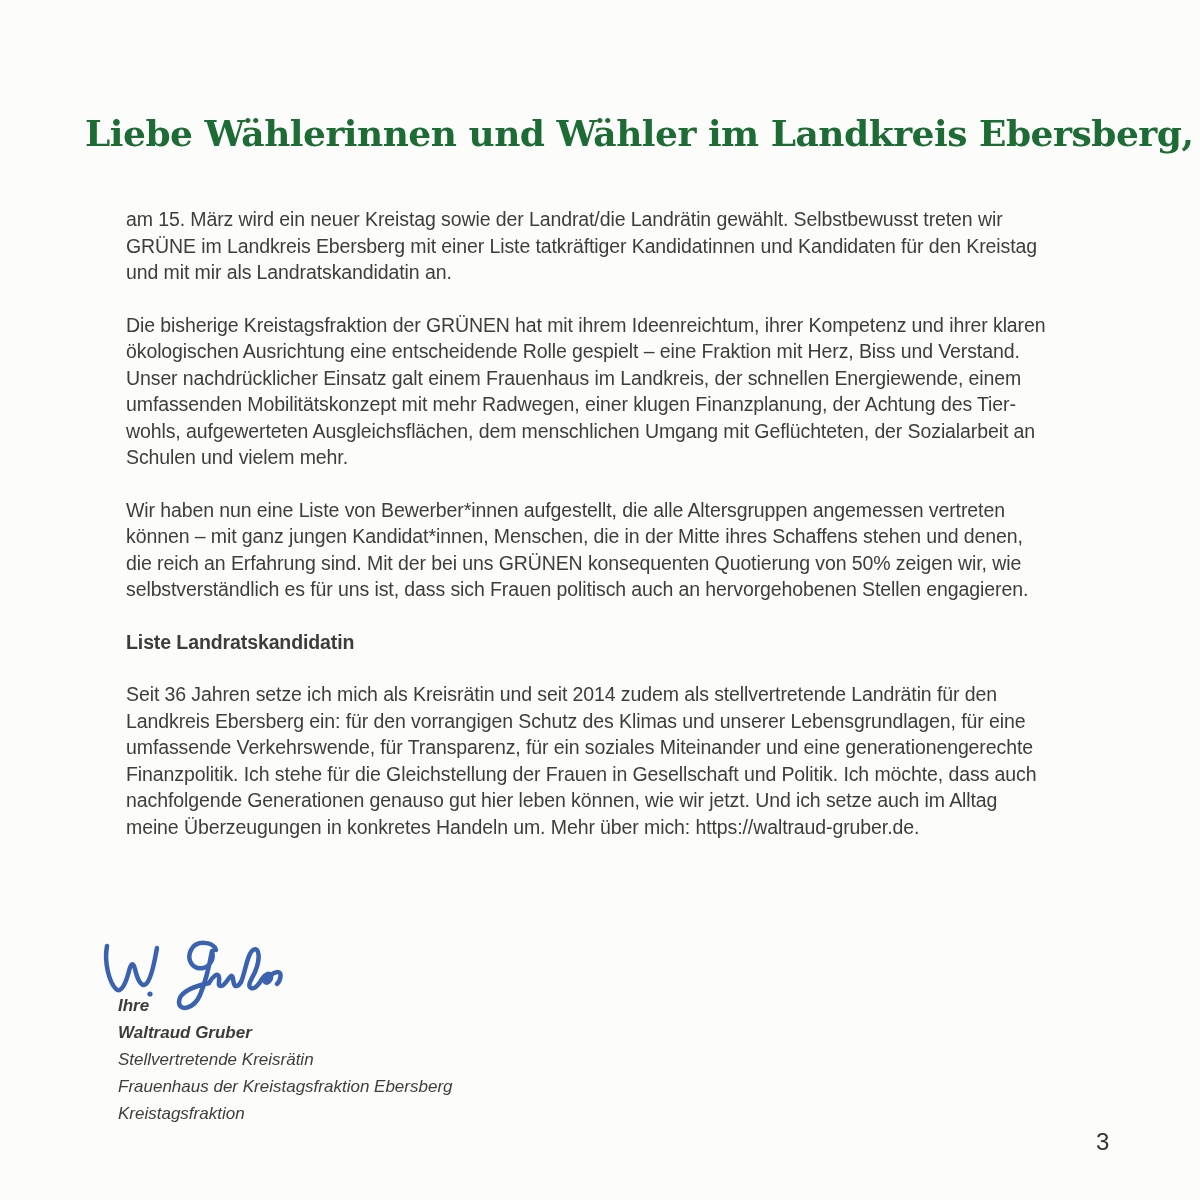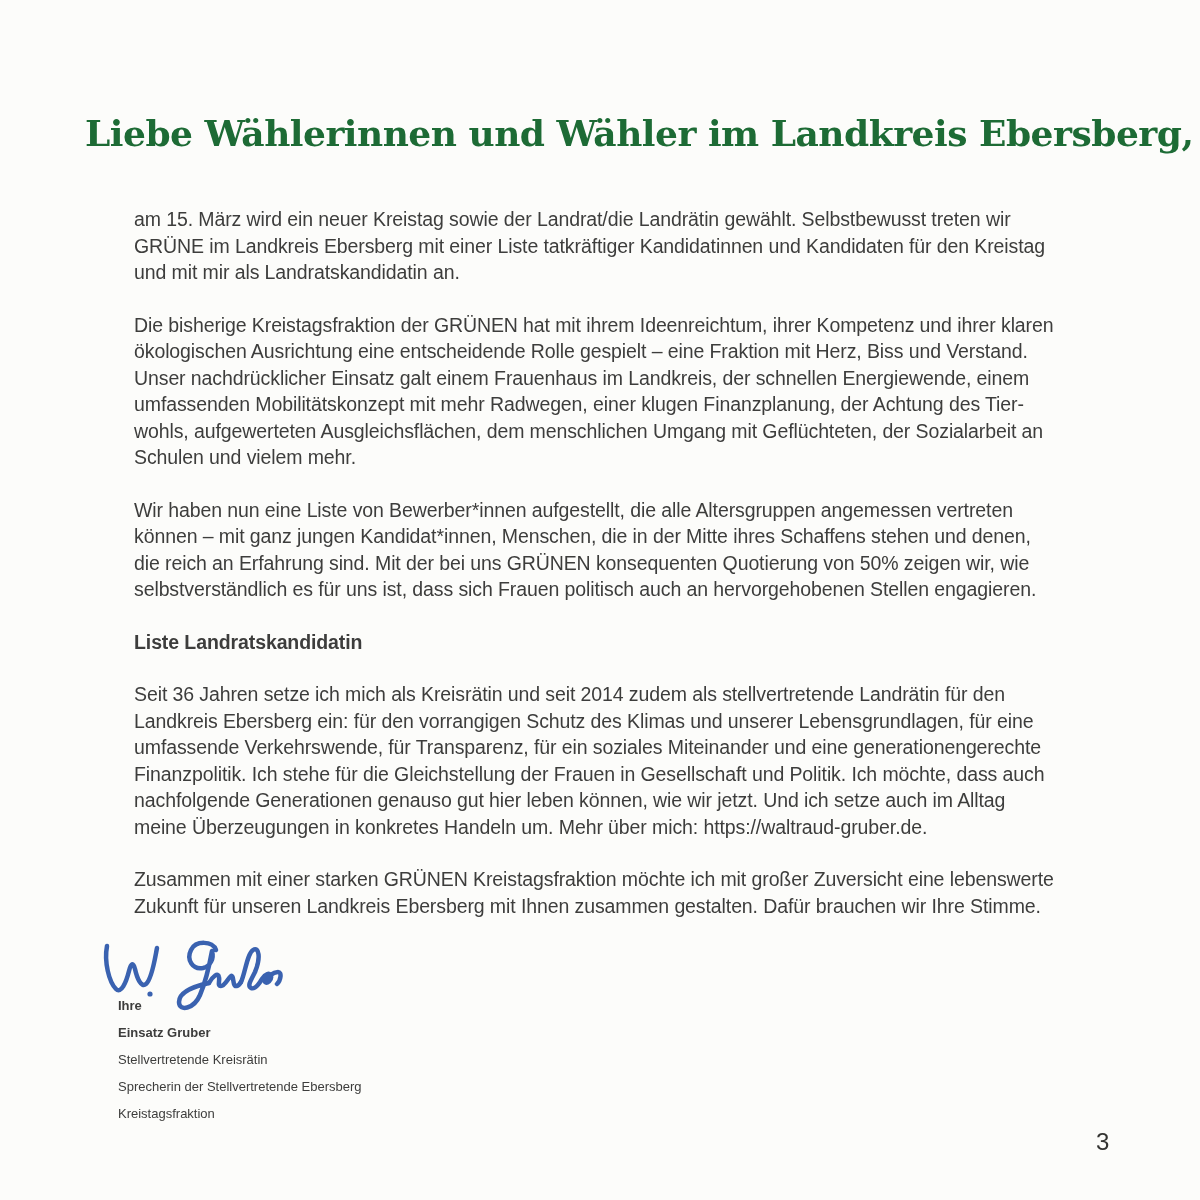--- a/index.html
+++ b/index.html
@@ -35,39 +35,40 @@
   .body-copy {
     position: absolute;
     left: 118px;
     top: 206px;
     width: 1010px;
     font-size: 19.5px;
     line-height: 26.5px;
     letter-spacing: -0.1px;
   }
   .body-copy p {
-    margin: 0 0 26px 16px;
+    margin: 0 0 26px 8px;
     white-space: pre-line;
   }
   .bold {
     font-weight: bold;
   }
   .signature-svg {
     position: absolute;
     left: 100px;
     top: 936px;
     width: 192px;
     height: 80px;
   }
   .signature-block {
     position: absolute;
     left: 118px;
     top: 992px;
-    font-size: 13px;
+    font-size: 17px;
     line-height: 27px;
+    font-style: italic;
   }
   .page-number {
     position: absolute;
     left: 1096px;
     top: 1128px;
     font-size: 24px;
     color: #333331;
   }
 </style>
 </head>
@@ -91,42 +92,40 @@
 können – mit ganz jungen Kandidat*innen, Menschen, die in der Mitte ihres Schaffens stehen und denen,
 die reich an Erfahrung sind. Mit der bei uns GRÜNEN konsequenten Quotierung von 50% zeigen wir, wie
 selbstverständlich es für uns ist, dass sich Frauen politisch auch an hervorgehobenen Stellen engagieren.</p>
     <p class="bold">Liste Landratskandidatin</p>
     <p>Seit 36 Jahren setze ich mich als Kreisrätin und seit 2014 zudem als stellvertretende Landrätin für den
 Landkreis Ebersberg ein: für den vorrangigen Schutz des Klimas und unserer Lebensgrundlagen, für eine
 umfassende Verkehrswende, für Transparenz, für ein soziales Miteinander und eine generationengerechte
 Finanzpolitik. Ich stehe für die Gleichstellung der Frauen in Gesellschaft und Politik. Ich möchte, dass auch
 nachfolgende Generationen genauso gut hier leben können, wie wir jetzt. Und ich setze auch im Alltag
 meine Überzeugungen in konkretes Handeln um. Mehr über mich: https://waltraud-gruber.de.</p>
-    <p>Zusammen mit einer starken GRÜNEN Kreistagsfraktion möchte ich mit großer Zuversicht eine lebenswerte
-Zukunft für unseren Landkreis Ebersberg mit Ihnen zusammen gestalten. Dafür brauchen wir Ihre Stimme.</p>
   </div>
 
   <svg class="signature-svg" viewBox="0 0 190 80" xmlns="http://www.w3.org/2000/svg" aria-label="W. Gruber signature">
     <g fill="none" stroke="#3a62b0" stroke-width="4.5" stroke-linecap="round" stroke-linejoin="round">
 
       <path d="M6,10 C3,26 8,46 15,53 C20,58 25,47 28,35 C30,27 32,26 34,33 C36,42 40,52 45,48 C51,43 54,22 56,12"></path>
 
       <circle cx="49" cy="58" r="2.6" fill="#3a62b0" stroke="none"></circle>
 
       <path d="M115,14 C112,5 95,4 90,14 C85,24 92,34 102,32 C110,30 113,22 111,15 C109,26 105,45 99,59 C93,73 78,76 78,66 C78,56 94,50 108,47"></path>
 
       <path d="M108,47 C112,40 117,36 118,41 C119,45 116,50 120,50 C124,50 127,42 130,40 C132,39 132,44 133,48 C134,51 137,51 140,46"></path>
 
       <path d="M140,46 C144,38 146,18 152,14 C158,10 160,22 154,36 C150,44 146,50 150,52 C154,54 158,48 161,43 C164,38 169,36 170,40 C171,44 166,48 164,46 C166,41 172,36 177,36 C181,36 180,44 176,48"></path>
     </g>
   </svg>
 
   <div class="signature-block">
     <div class="bold">Ihre</div>
-    <div class="bold">Einsatz Gruber</div>
+    <div class="bold">Waltraud Gruber</div>
     <div>Stellvertretende Kreisrätin</div>
-    <div>Sprecherin der Stellvertretende Ebersberg</div>
+    <div>Frauenhaus der Kreistagsfraktion Ebersberg</div>
     <div>Kreistagsfraktion</div>
   </div>
 
   <div class="page-number">3</div>
 
 </div>
 
 </body></html>

